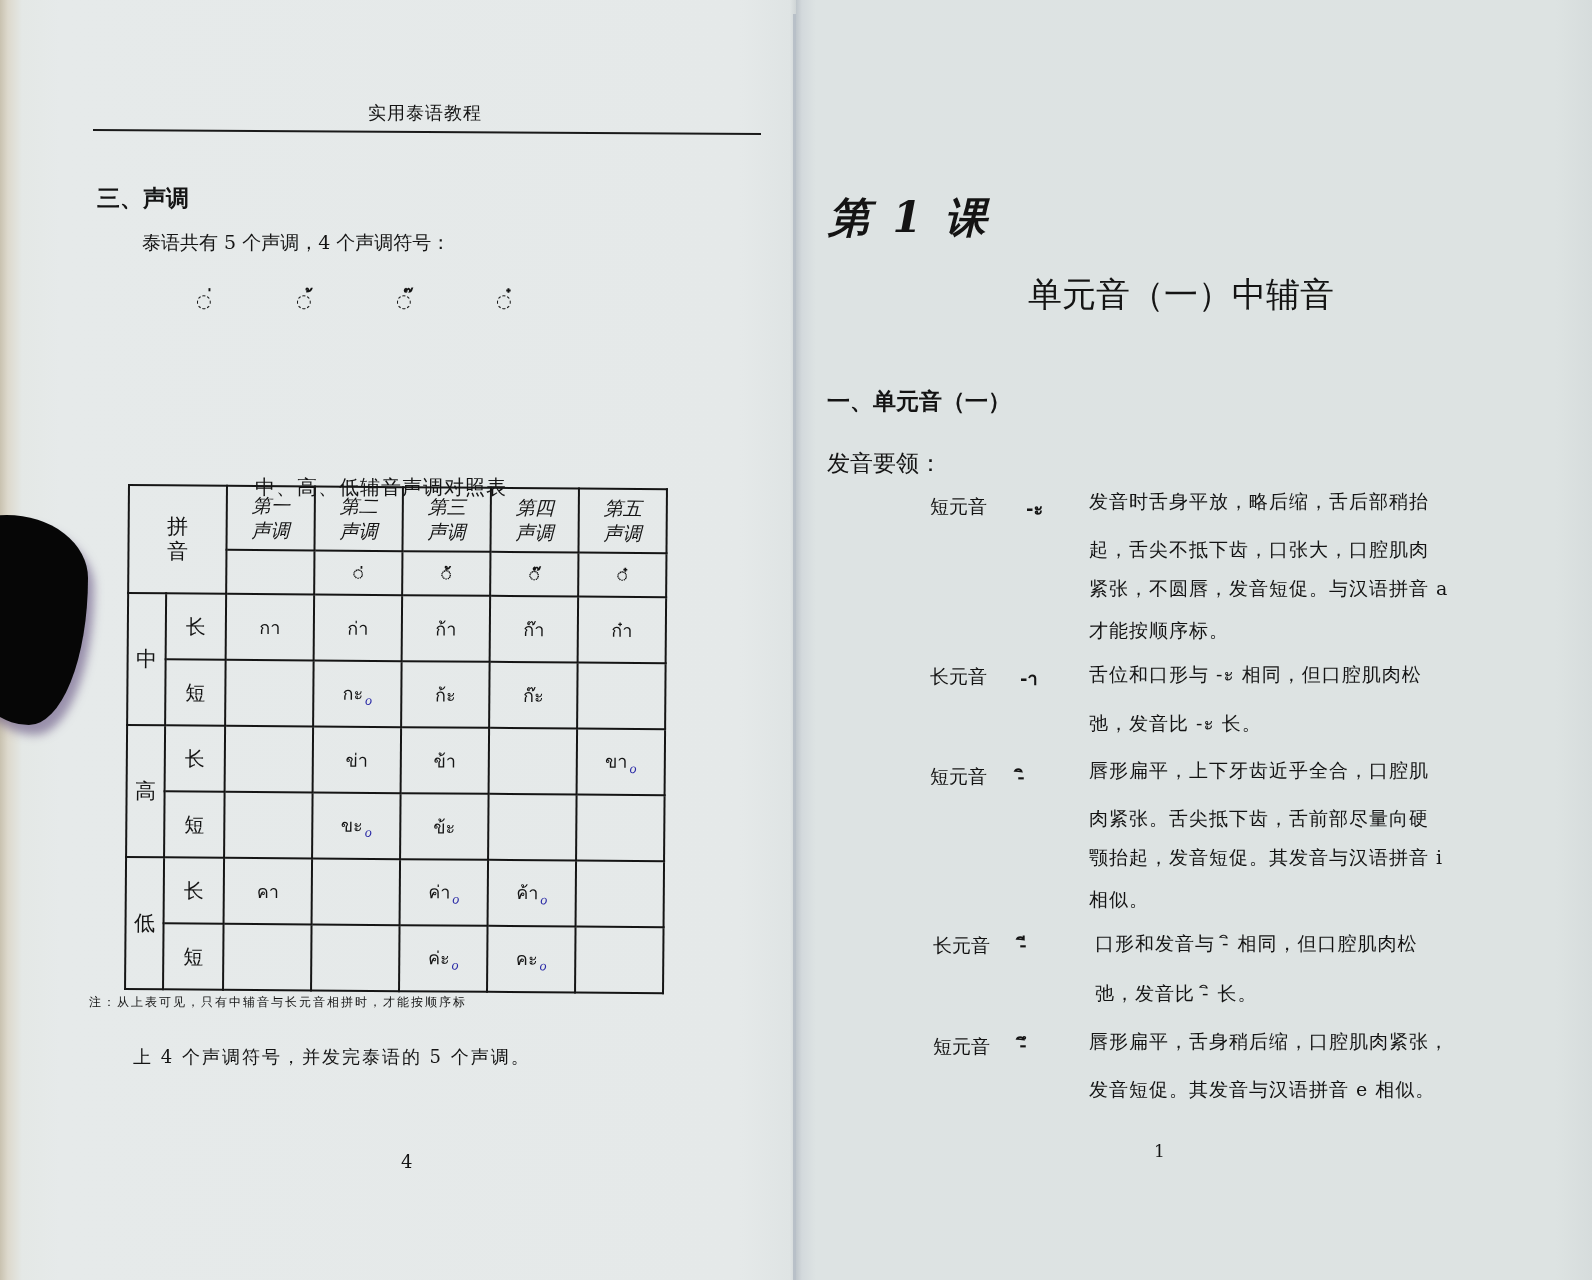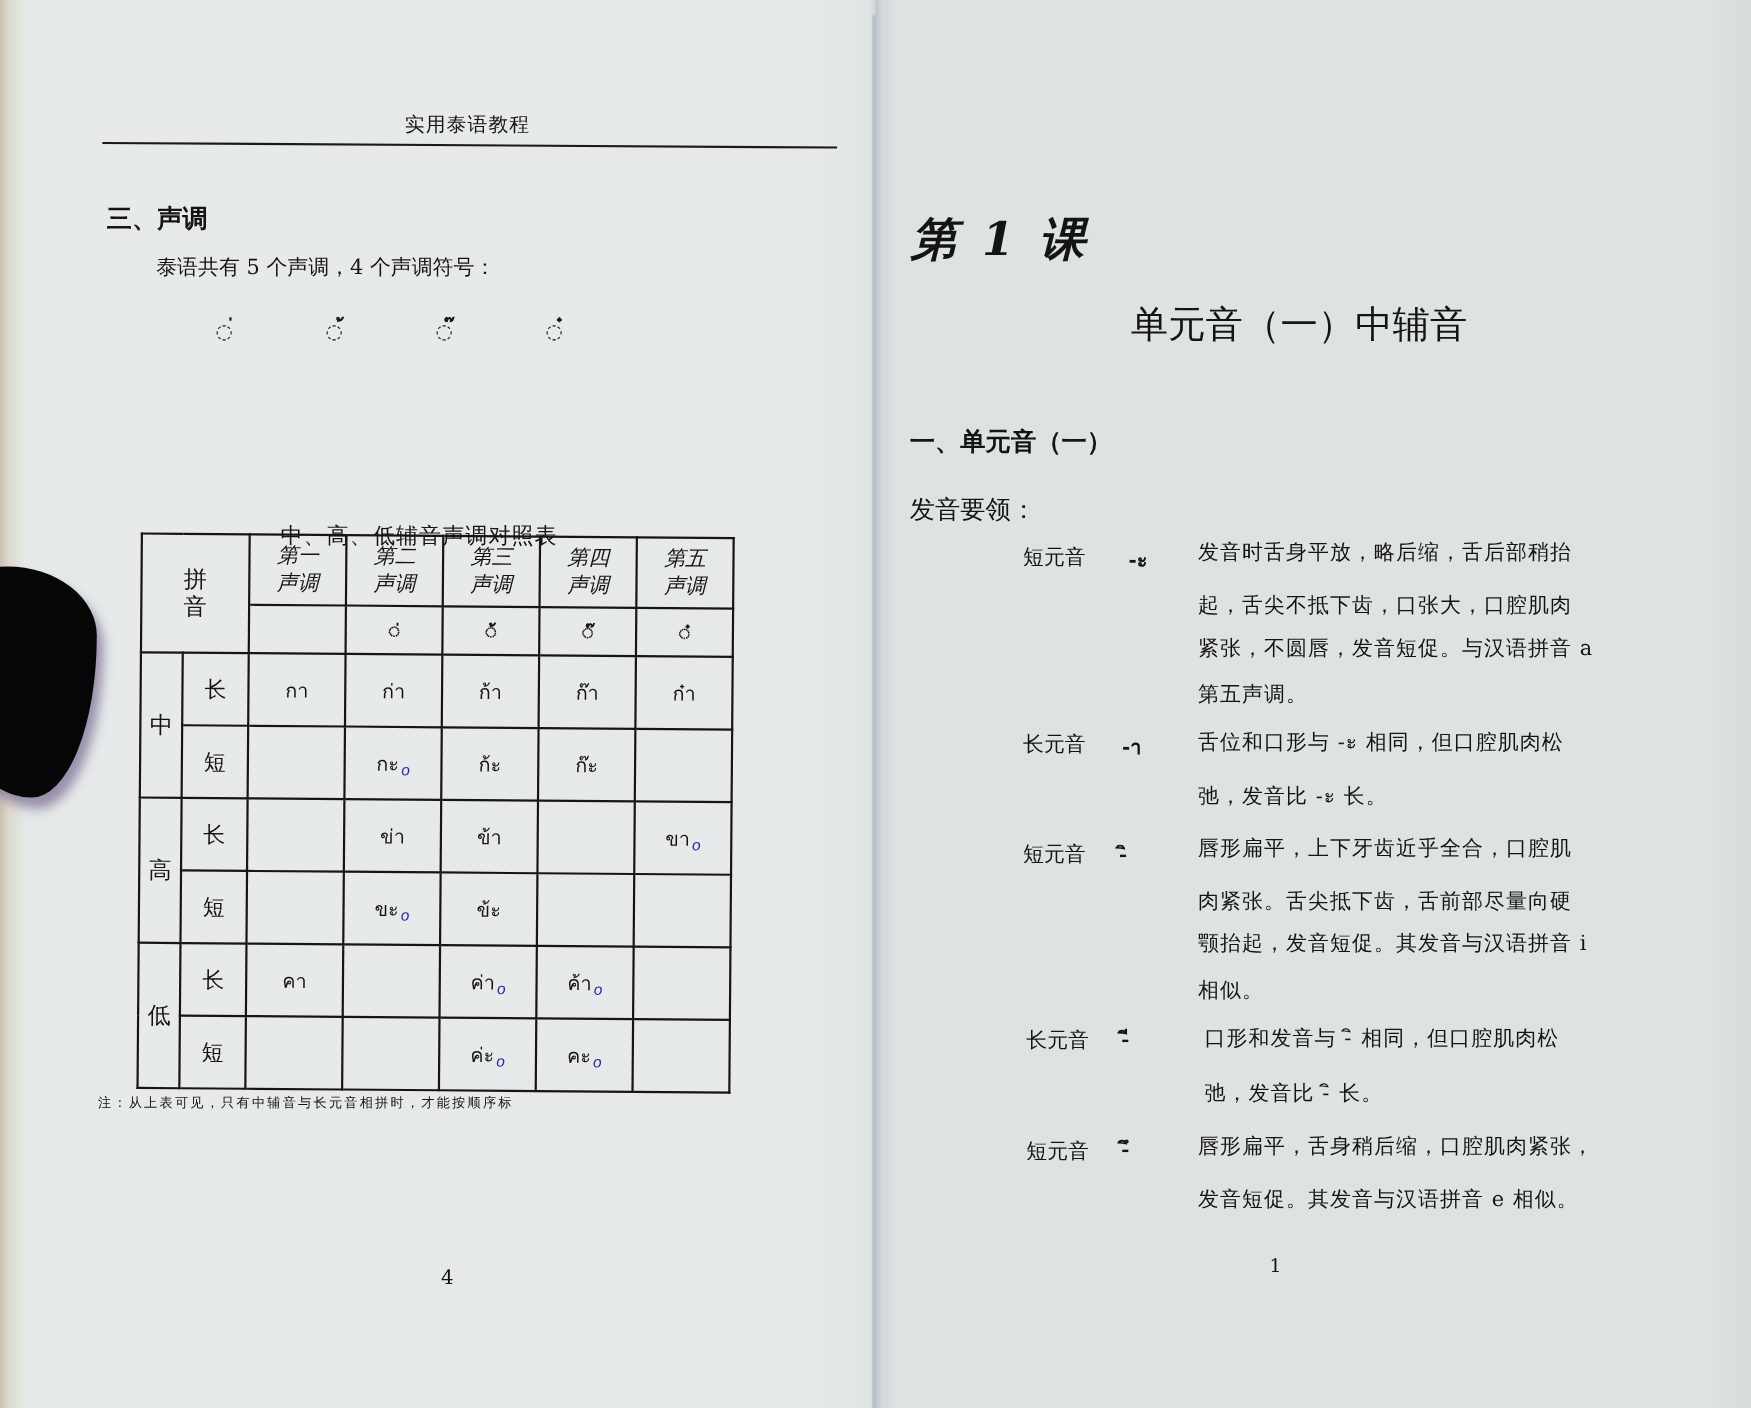--- a/index.html
+++ b/index.html
@@ -36,21 +36,21 @@
   .table-caption { left:255px; top:430px; font-size:20px; letter-spacing:1px;margin-top:44px; }
 
   table.tones {
     position:absolute; left:128px; top:484px; border-collapse:collapse;
     transform:rotate(0.45deg); transform-origin:left top;
     font-size:19px;
   }
   table.tones td { border:2px solid #151515; text-align:center; vertical-align:middle; padding:0; }
   .c-head { height:62px; line-height:1.25; }
   .c-mark { height:42px; font-family:"DejaVu Sans",sans-serif; font-weight:bold; font-size:16px; }
-  .c-row { height:64px; font-family:Liberation Sans, sans-serif; font-size:18px; }
+  .c-row { height:64px; font-family:Liberation Serif, serif; font-size:18px; }
   .c-grp { width:36px; font-size:21px; }
   .c-len { width:58px; font-size:20px; }
   .c-val { width:86px;font-style:italic; }
   .pen { color:#2a2aa6; font-style:italic; font-size:14px; vertical-align:sub; margin-left:2px; }
 
   .note1 { left:89px; top:994px; font-size:12px; letter-spacing:2px; }
   .note2 { left:133px; top:1045px; font-size:18px; letter-spacing:2px; }
   .folio-left { left:401px; top:1151px; font-size:18px; }
 
   
@@ -160,40 +160,41 @@
       <td class="c-row"></td>
       <td class="c-row"></td>
       <td class="c-row"><span>ค่ะ</span><span class="pen">o</span></td>
       <td class="c-row"><span>คะ</span><span class="pen">o</span></td>
       <td class="c-row"></td>
     </tr>
   </tbody>
     </table>
 
   <div class="abs note1">注：从上表可见，只有中辅音与长元音相拼时，才能按顺序标</div>
+  <div class="abs note2">上 4 个声调符号，并发完泰语的 5 个声调。</div>
   <div class="abs folio-left">4</div>
 
   <div class="thumb"></div>
 </div>
 
 <div class="gutter"></div>
 
 <div class="page page-right"></div>
 
 <div class="abs lesson-no">第 1 课</div>
 <div class="abs lesson-title">单元音（一）中辅音</div>
 <div class="abs sub1">一、单元音（一）</div>
 <div class="abs sub2">发音要领：</div>
 
 <div class="abs vowel-label" style="left:930px;top:494px">短元音</div>
 <div class="abs vowel-sym" style="left:1026px;top:494px">-ะ</div>
 <div class="abs desc" style="left:1089px;top:489px">发音时舌身平放，略后缩，舌后部稍抬</div>
 <div class="abs desc" style="left:1089px;top:537px">起，舌尖不抵下齿，口张大，口腔肌肉</div>
 <div class="abs desc" style="left:1089px;top:576px">紧张，不圆唇，发音短促。与汉语拼音 a</div>
-<div class="abs desc" style="left:1089px;top:618px">第五声调。</div>
+<div class="abs desc" style="left:1089px;top:618px">才能按顺序标。</div>
 
 <div class="abs vowel-label" style="left:930px;top:664px">长元音</div>
 <div class="abs vowel-sym" style="left:1020px;top:664px">-า</div>
 <div class="abs desc" style="left:1089px;top:659px">舌位和口形与 -ะ 相同，但口腔肌肉松</div>
 <div class="abs desc" style="left:1089px;top:708px">弛，发音比 -ะ 长。</div>
 
 <div class="abs vowel-label" style="left:930px;top:764px">短元音</div>
 <div class="abs vowel-sym" style="left:1018px;top:762px">-ิ</div>
 <div class="abs desc" style="left:1089px;top:758px">唇形扁平，上下牙齿近乎全合，口腔肌</div>
 <div class="abs desc" style="left:1089px;top:806px">肉紧张。舌尖抵下齿，舌前部尽量向硬</div>

